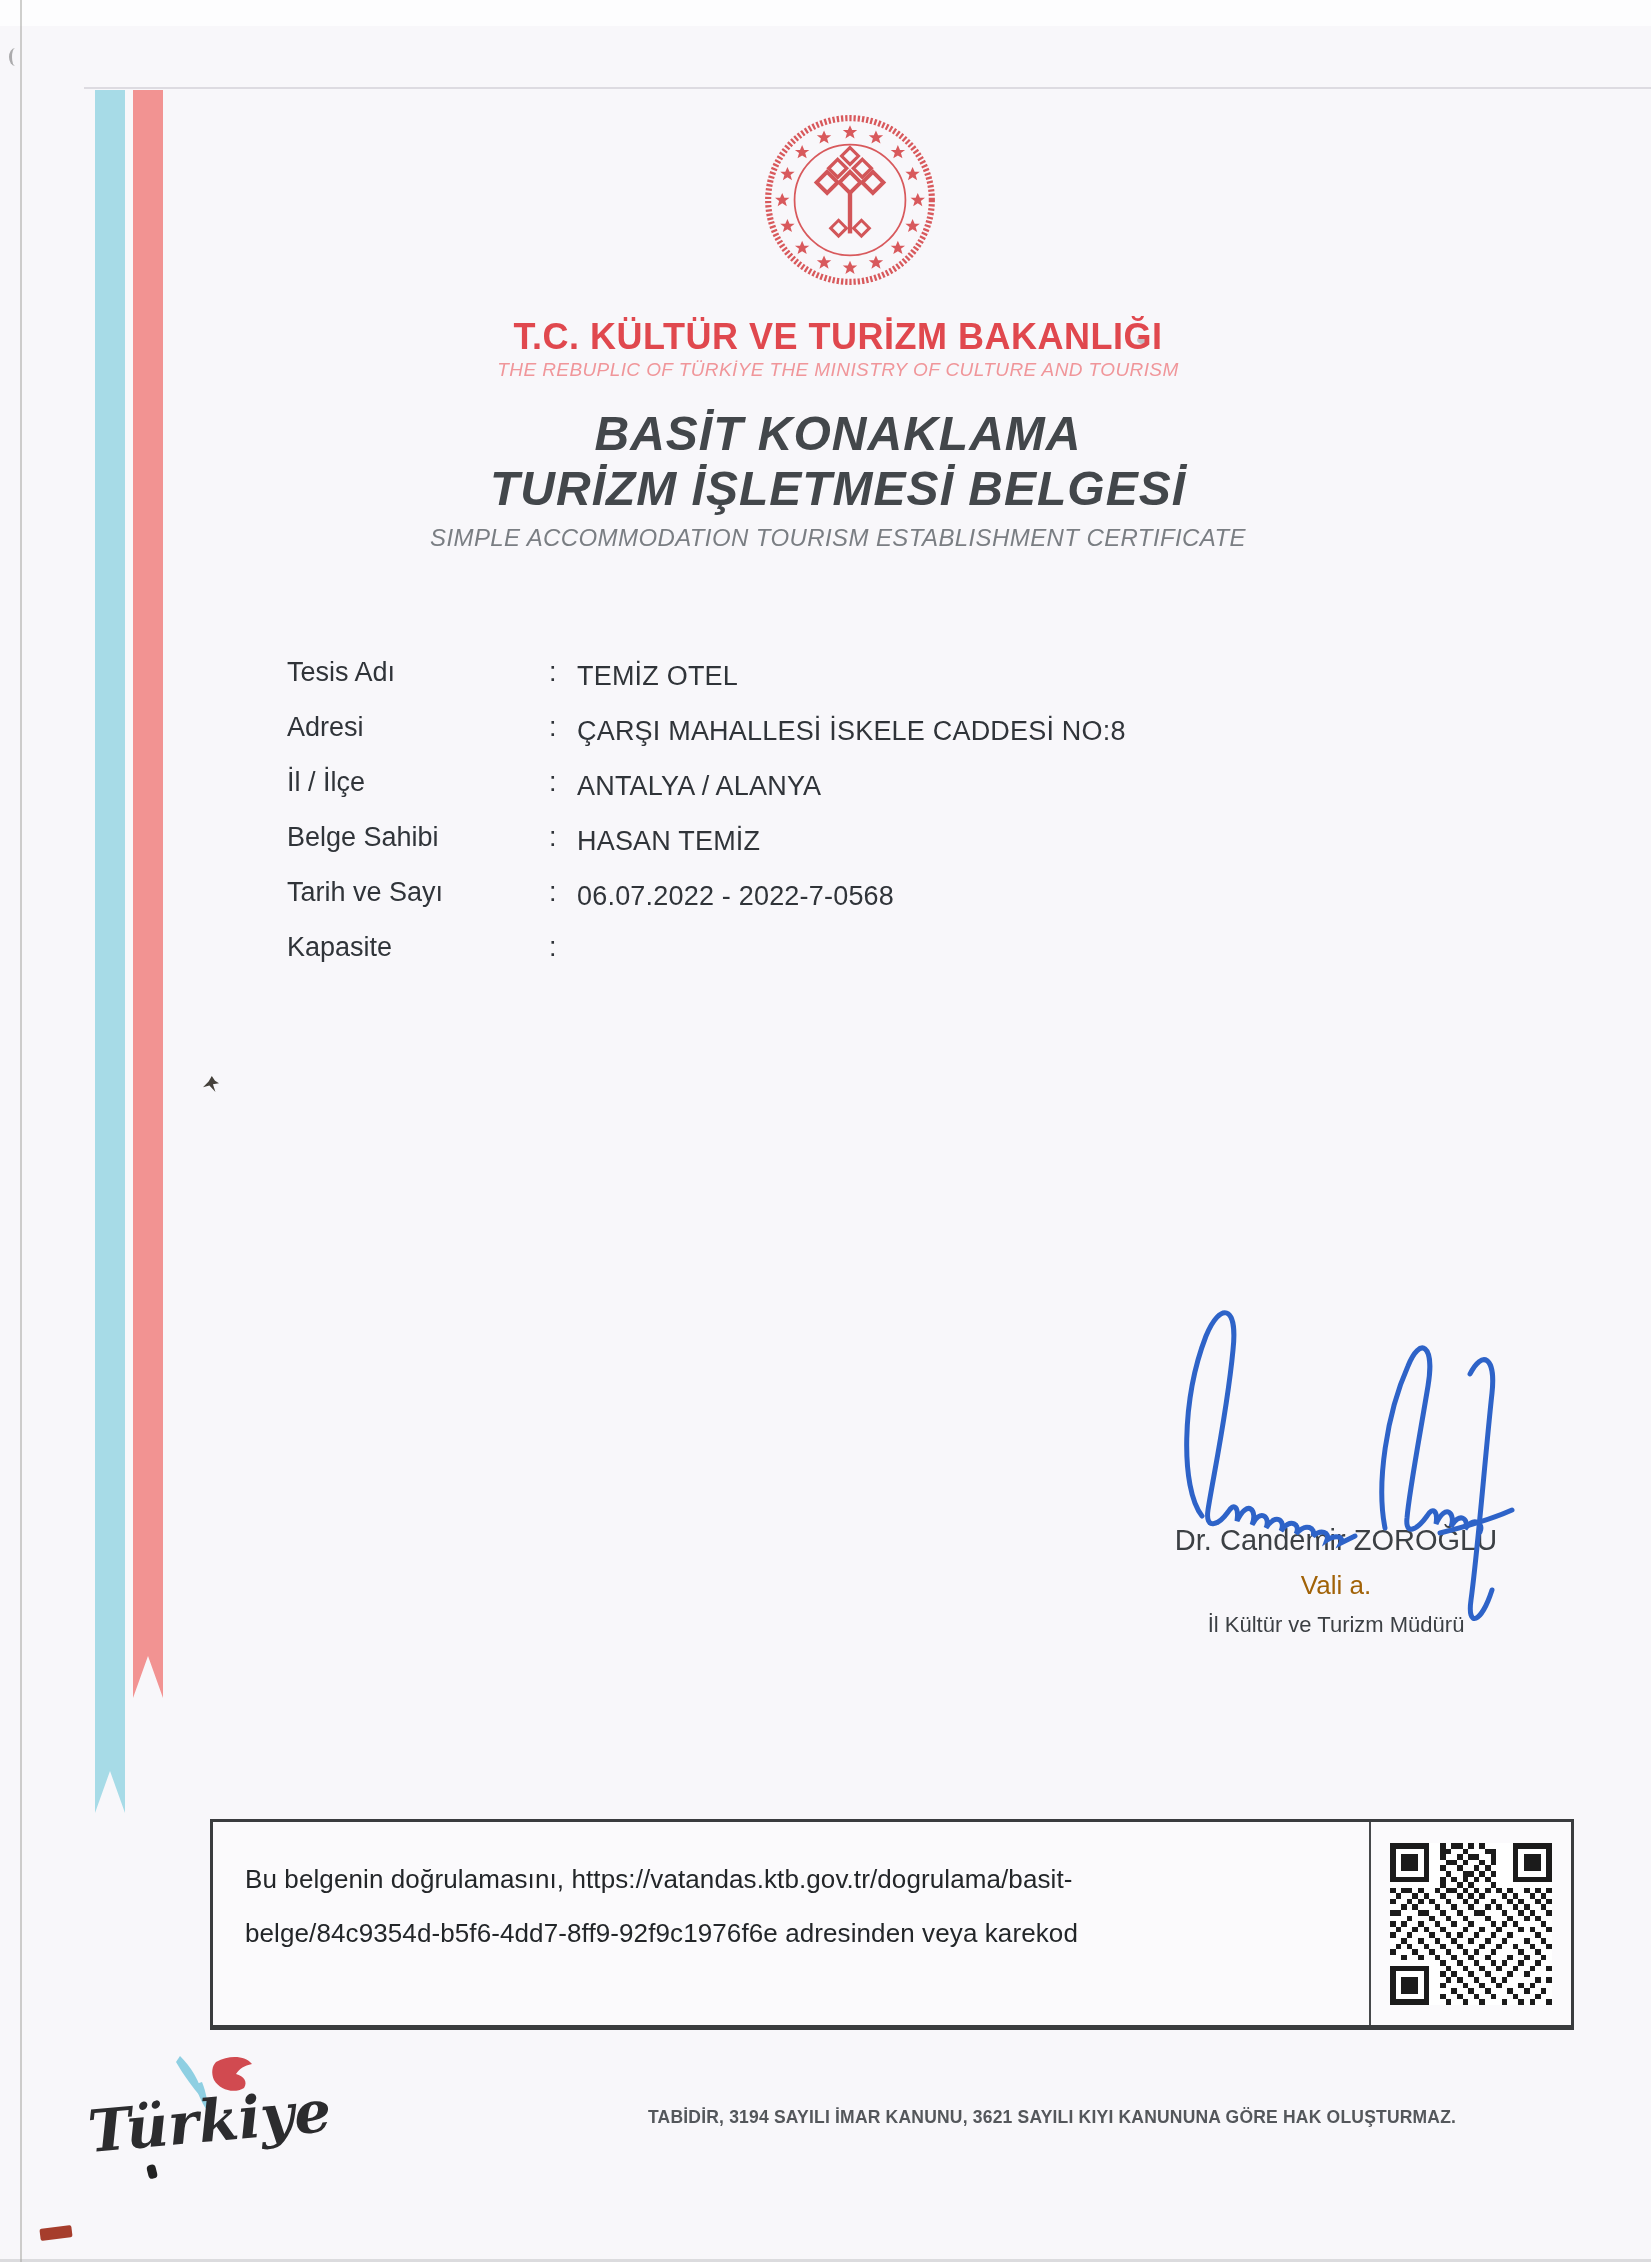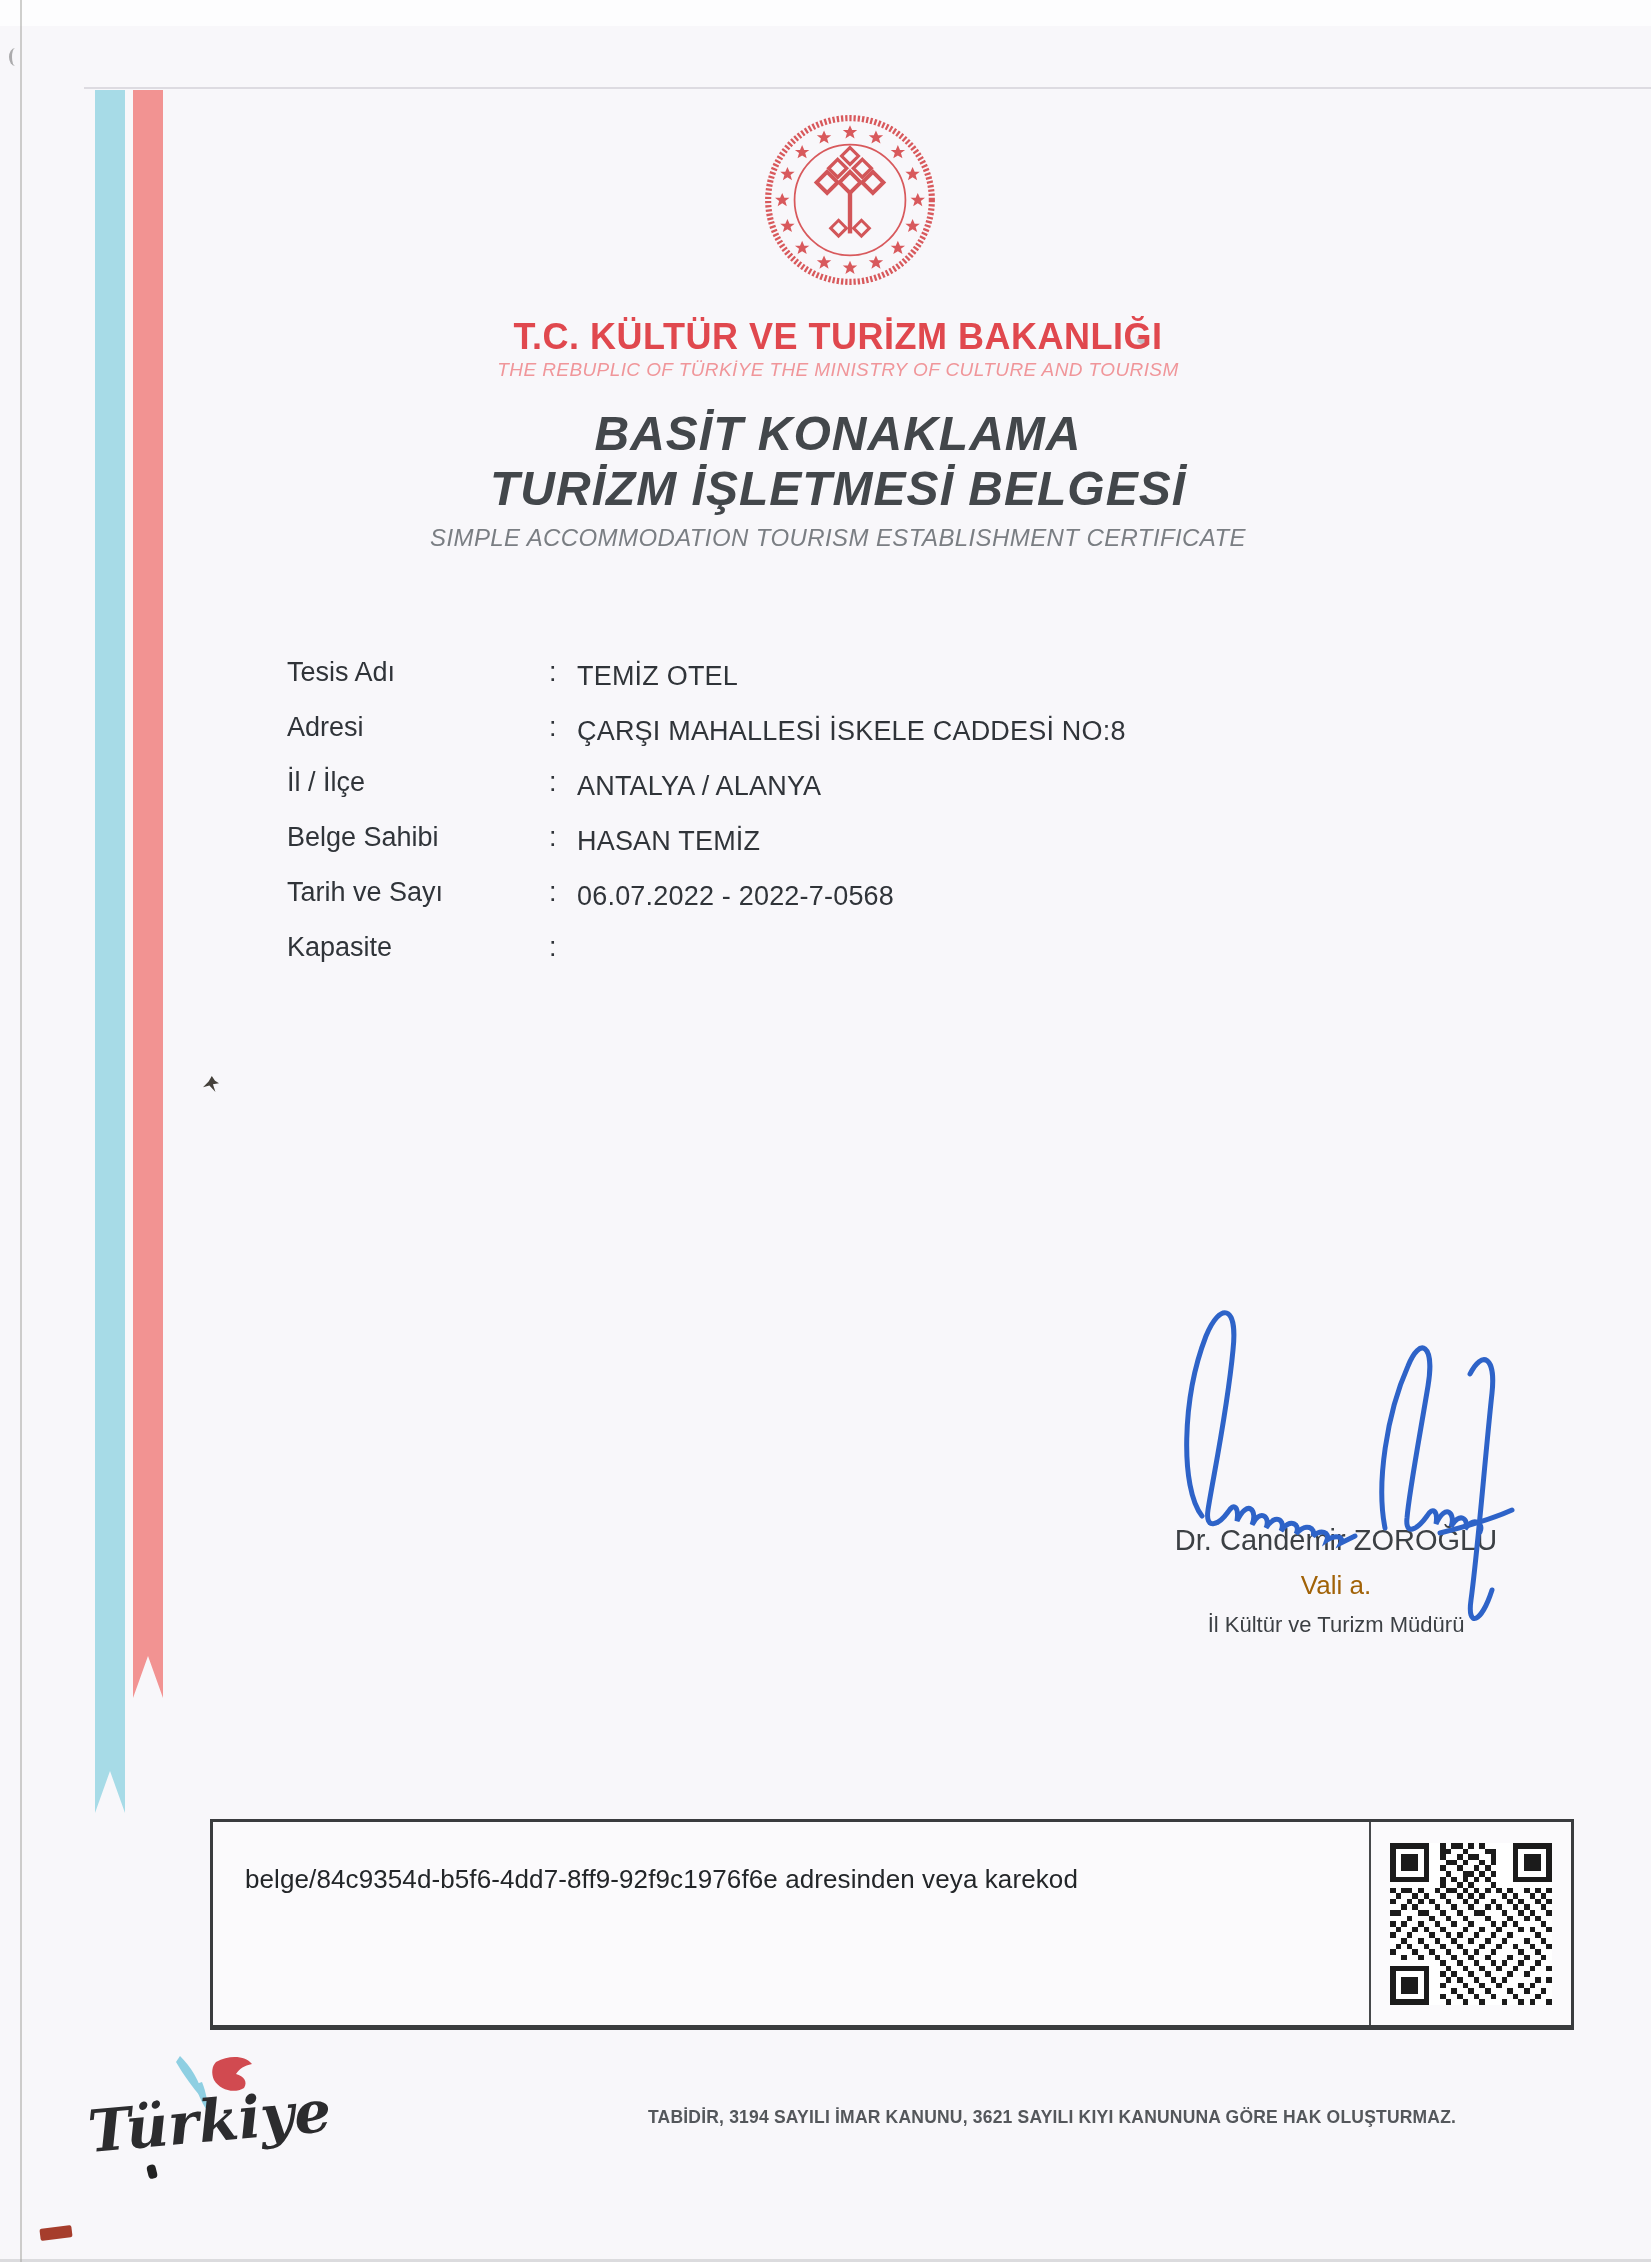--- a/index.html
+++ b/index.html
@@ -162,20 +162,21 @@
       <path d="M330,96 C342,72 356,78 352,115 C345,180 338,270 331,322 C327,350 341,346 352,312"></path>
       <path d="M300,255 C320,250 350,242 372,232"></path>
     </g>
   </svg>
   <div class="sig-name">Dr. Candemir ZOROĞLU</div>
   <div class="sig-title1">Vali a.</div>
   <div class="sig-title2">İl Kültür ve Turizm Müdürü</div>
 
   <div class="verify-box">
     <div class="verify-text">
+      <div>Bu belgenin doğrulamasını, https://vatandas.ktb.gov.tr/dogrulama/basit-</div>
       <div>belge/84c9354d-b5f6-4dd7-8ff9-92f9c1976f6e adresinden veya karekod</div>
     </div>
     <div class="qr-cell">
       <svg class="qr-svg" viewBox="0 0 29 29" shape-rendering="crispEdges">
         <rect x="0" y="0" width="29" height="29" fill="#ffffff"></rect>
         <g fill="#1b1b1b">
           <rect x="0" y="0" width="7" height="7"></rect>
             <rect x="1" y="1" width="5" height="5" fill="#ffffff"></rect>
             <rect x="2" y="2" width="3" height="3"></rect>
           <rect x="22" y="0" width="7" height="7"></rect>

